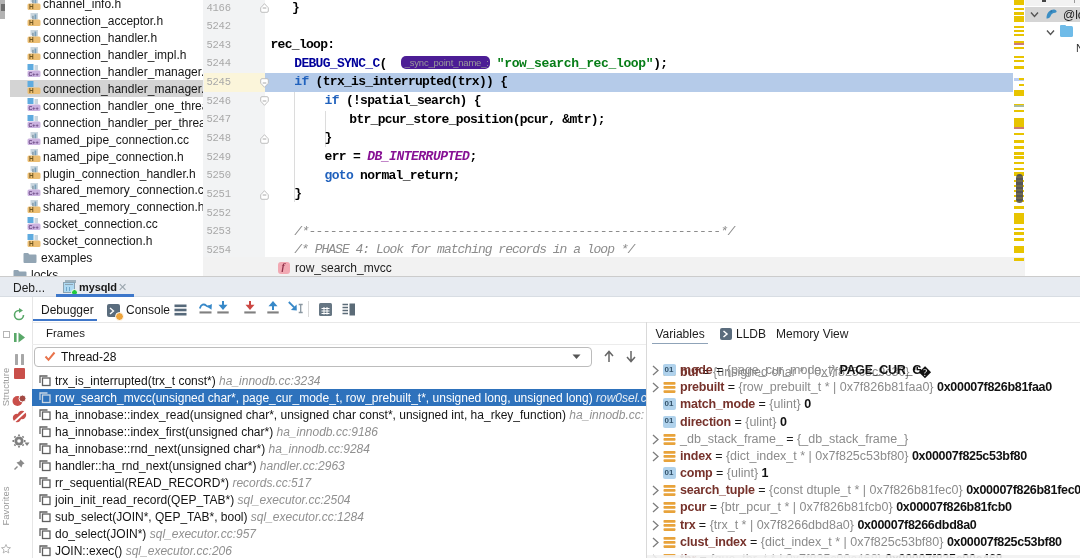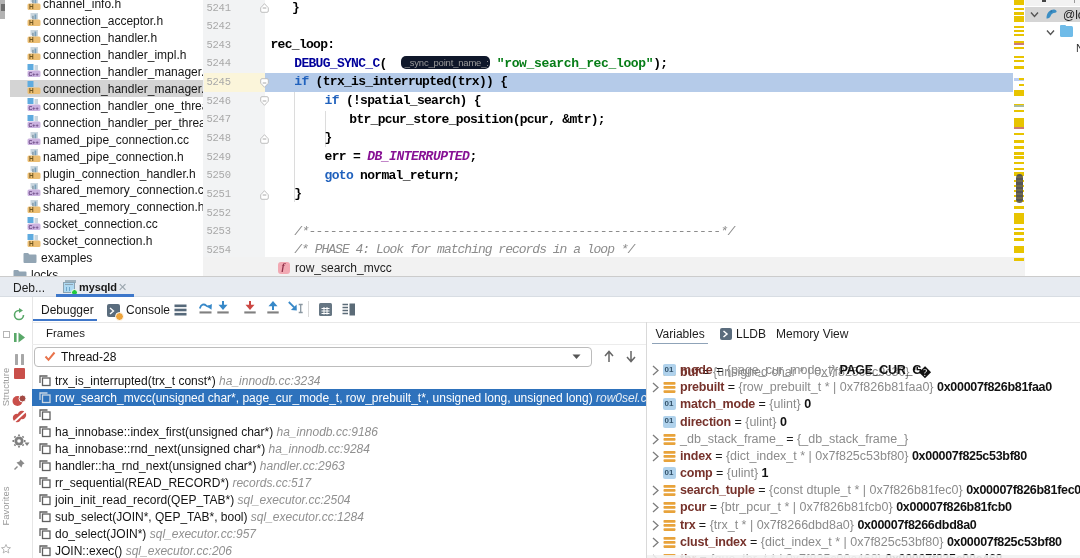--- a/index.html
+++ b/index.html
@@ -18,21 +18,21 @@
   .lnum{position:absolute;width:27px;left:206.5px;text-align:left;font-family:"Liberation Mono",monospace;
         font-size:10.5px;letter-spacing:-0.25px;color:#a9a9a9;}
   .cline{position:absolute;font-family:"Liberation Mono",monospace;font-size:13px;letter-spacing:-0.7px;
          color:#000;white-space:pre;line-height:18.65px;font-weight:600;}
   .kw{color:#2061bd;}
   .mac{color:#00009b;font-weight:bold;}
   .str{color:#067d17;font-weight:600;letter-spacing:-0.35px;}
   .enum{color:#871094;font-style:italic;letter-spacing:-0.5px;}
   .cmt{color:#8c8c8c;font-style:italic;font-weight:400;}
   .cmt2{letter-spacing:-1px;}
-  .inlay{display:inline-block;background:#0f172a;color:#9a9a9a;border-radius:5px;font-weight:400;
+  .inlay{display:inline-block;background:#4c1d95;color:#9a9a9a;border-radius:5px;font-weight:400;
          font-family:"Liberation Sans",sans-serif;font-size:9.5px;line-height:13px;
          padding:0 4px;margin-left:14px;vertical-align:1px;letter-spacing:-0.2px;width:81px;text-align:center;}
   
   .ym{position:absolute;left:1014px;width:10px;background:#e8c400;}
   .frow{position:absolute;left:32px;width:614px;height:17px;font-size:12px;color:#141414;white-space:nowrap;overflow:hidden;}
   .frow .loc{color:#909090;font-style:italic;}
   .frow .ftxt{position:absolute;left:23px;top:1.5px;}
   .frow svg{position:absolute;left:7px;top:3px;}
   .vrow{position:absolute;left:647px;width:433px;height:17px;font-size:12.5px;color:#1c1c1c;white-space:nowrap;overflow:hidden;}
   .vrow .chev{position:absolute;left:5px;top:3px;}
@@ -218,21 +218,21 @@
 
   <div class="abs" style="left:0;top:0;width:5px;height:19px;background:#b3b3b3;"></div>
   <div class="abs" style="left:0.5px;top:4px;width:4px;height:6.5px;background:#6f6f6f;"></div>
 
   <div id="gutter"></div>
   <div id="editorzone" class="abs" style="left:264.5px;top:0;width:749px;height:259px;background:#fff;"></div>
 
   <div class="abs" style="left:203.5px;top:73.4px;width:61px;height:18.6px;background:#fbf5da;"></div>
   <div class="abs" style="left:264.5px;top:73.4px;width:748.5px;height:18.6px;background:#b5cbe9;"></div>
   <div id="lnums">
-<div class="lnum" style="top:1.5px;">5241</div>
+<div class="lnum" style="top:1.5px;">4166</div>
 <div class="lnum" style="top:20.1px;">5242</div>
 <div class="lnum" style="top:38.8px;">5243</div>
 <div class="lnum" style="top:57.4px;">5244</div>
 <div class="lnum" style="top:76.1px;">5245</div>
 <div class="lnum" style="top:94.7px;">5246</div>
 <div class="lnum" style="top:113.4px;">5247</div>
 <div class="lnum" style="top:132.0px;">5248</div>
 <div class="lnum" style="top:150.7px;">5249</div>
 <div class="lnum" style="top:169.4px;">5250</div>
 <div class="lnum" style="top:188.0px;">5251</div>
@@ -486,20 +486,21 @@
           <path d="M1 8 V1 H8.5" fill="none" stroke="#c9d6e3" stroke-width="1.3"></path>
           <rect x="3.5" y="3" width="7.5" height="7.5" fill="none" stroke="#c9d6e3" stroke-width="1.3"></rect>
         </svg>
         <span class="ftxt">row_search_mvcc(unsigned char*, page_cur_mode_t, row_prebuilt_t*, unsigned long, unsigned long) <span class="loc" style="color:#e8eef5;">row0sel.c</span></span>
       </div>
 <div class="frow" style="top:406px;">
         <svg width="13" height="12" viewBox="0 0 13 12">
           <path d="M1 8 V1 H8.5" fill="none" stroke="#606060" stroke-width="1.3"></path>
           <rect x="3.5" y="3" width="7.5" height="7.5" fill="none" stroke="#606060" stroke-width="1.3"></rect>
         </svg>
+        <span class="ftxt">ha_innobase::index_read(unsigned char*, unsigned char const*, unsigned int, ha_rkey_function) <span class="loc">ha_innodb.cc:</span></span>
       </div>
 <div class="frow" style="top:423px;">
         <svg width="13" height="12" viewBox="0 0 13 12">
           <path d="M1 8 V1 H8.5" fill="none" stroke="#606060" stroke-width="1.3"></path>
           <rect x="3.5" y="3" width="7.5" height="7.5" fill="none" stroke="#606060" stroke-width="1.3"></rect>
         </svg>
         <span class="ftxt">ha_innobase::index_first(unsigned char*) <span class="loc">ha_innodb.cc:9186</span></span>
       </div>
 <div class="frow" style="top:440px;">
         <svg width="13" height="12" viewBox="0 0 13 12">

